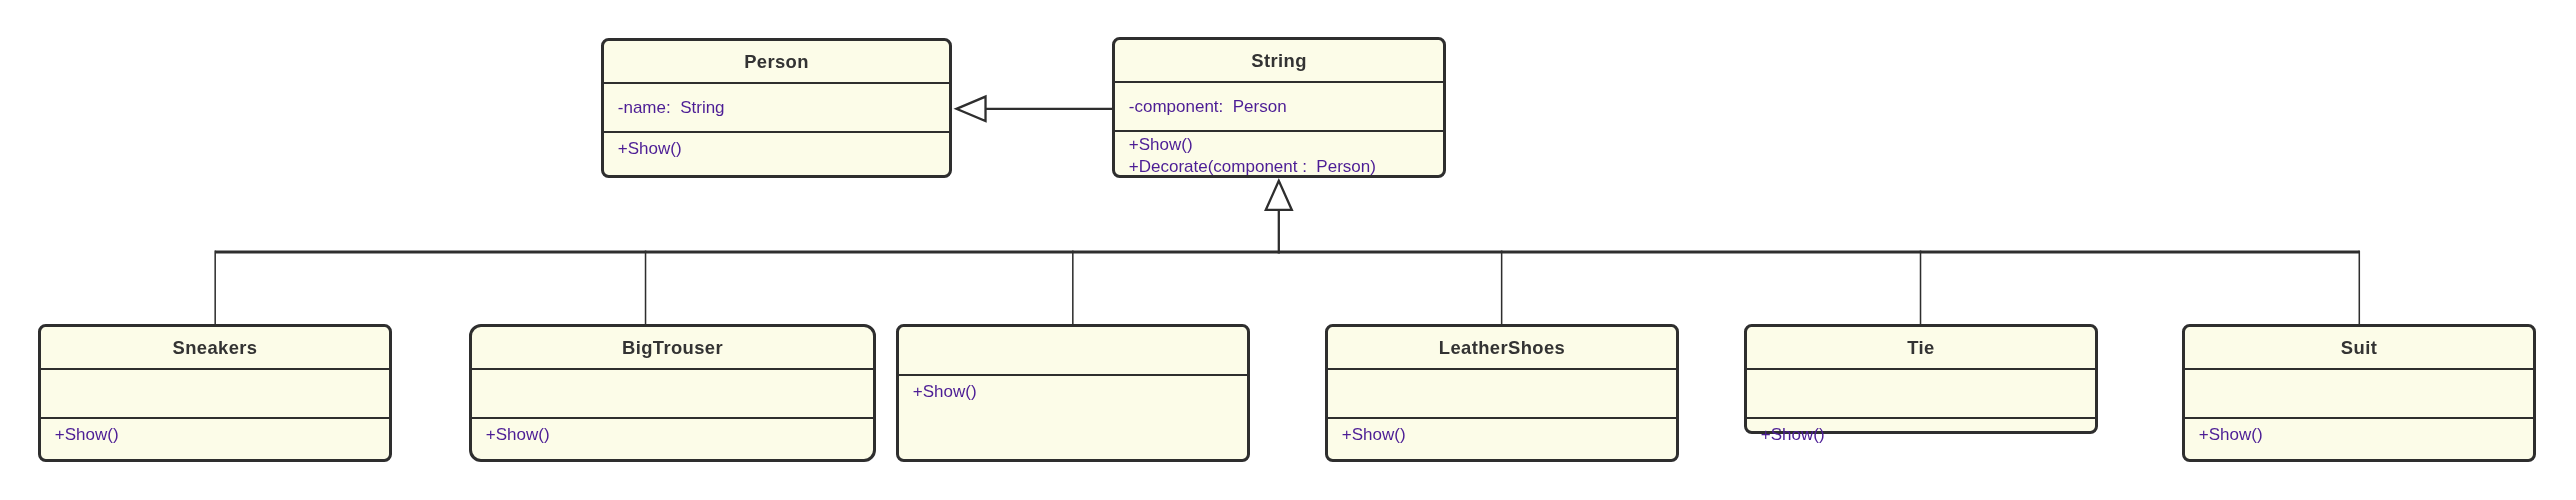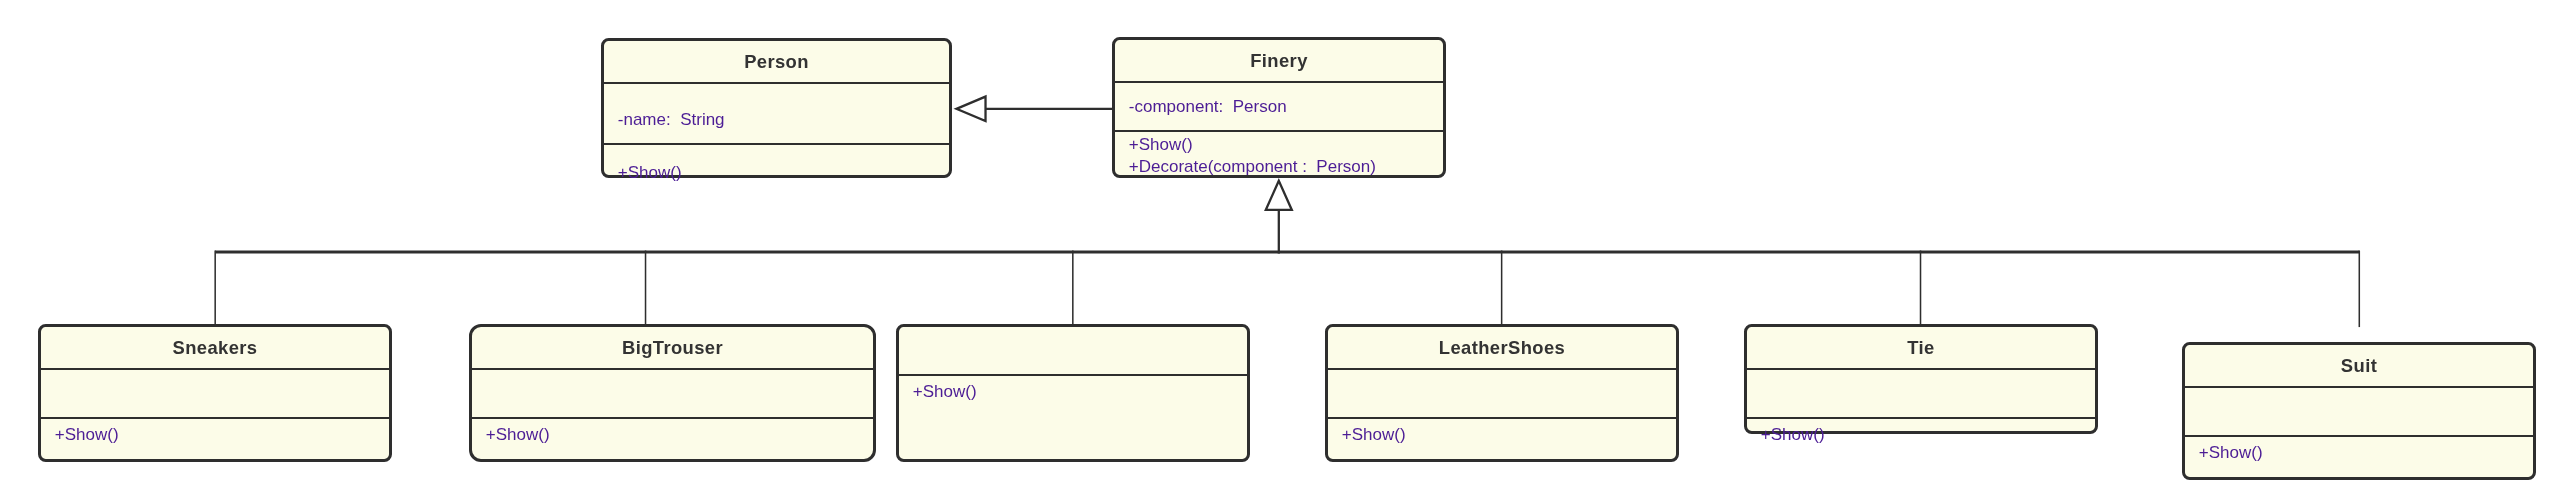--- a/index.html
+++ b/index.html
@@ -60,28 +60,28 @@
     padding: 5.4px 0 0 13.8px;
     overflow: visible;
   }
   .member {
     font-size: 17px;
     line-height: 21.4px;
     color: #4c1d95;
     white-space: pre;
   }
   
-  #cls-person       { left: 601px;  top: 38px;  width: 351px; height: 140px; gap: 12px; }
+  #cls-person       { left: 601px;  top: 38px;  width: 351px; height: 140px; }
   #cls-finery       { left: 1112px; top: 37px;  width: 334px; height: 141px; }
   #cls-sneakers     { left: 38px;   top: 324px; width: 354px; height: 138px; }
   #cls-bigtrouser   { left: 469px;  top: 324px; width: 407px; height: 138px; border-radius: 12px; }
   #cls-tshirts      { left: 896px; top: 324px; width: 354px; height: 138px; }
   #cls-leathershoes { left: 1325px; top: 324px; width: 354px; height: 138px; }
   #cls-tie          { left: 1744px; top: 324px; width: 354px; height: 110px; }
-  #cls-suit         { left: 2182px; top: 324px; width: 354px; height: 138px; margin-top: 18px; }
+  #cls-suit         { left: 2182px; top: 324px; width: 354px; height: 138px; }
   #cls-finery .uml-methods { padding-top: 2.3px; }
 </style>
 </head>
 <body>
 
 <div class="canvas">
 
   <svg class="connectors" viewBox="0 0 3364 654" xmlns="http://www.w3.org/2000/svg">
 
     <g>
@@ -106,21 +106,21 @@
     <div class="uml-title">Person</div>
     <div class="uml-attrs">
       <div class="member">-name:  String</div>
     </div>
     <div class="uml-methods">
       <div class="member">+Show()</div>
     </div>
   </div>
 
   <div class="uml-class" id="cls-finery">
-    <div class="uml-title">Finery</div>
+    <div class="uml-title">String</div>
     <div class="uml-attrs">
       <div class="member">-component:  Person</div>
     </div>
     <div class="uml-methods">
       <div class="member">+Show()</div>
       <div class="member">+Decorate(component :  Person)</div>
     </div>
   </div>
 
   <div class="uml-class" id="cls-sneakers">

